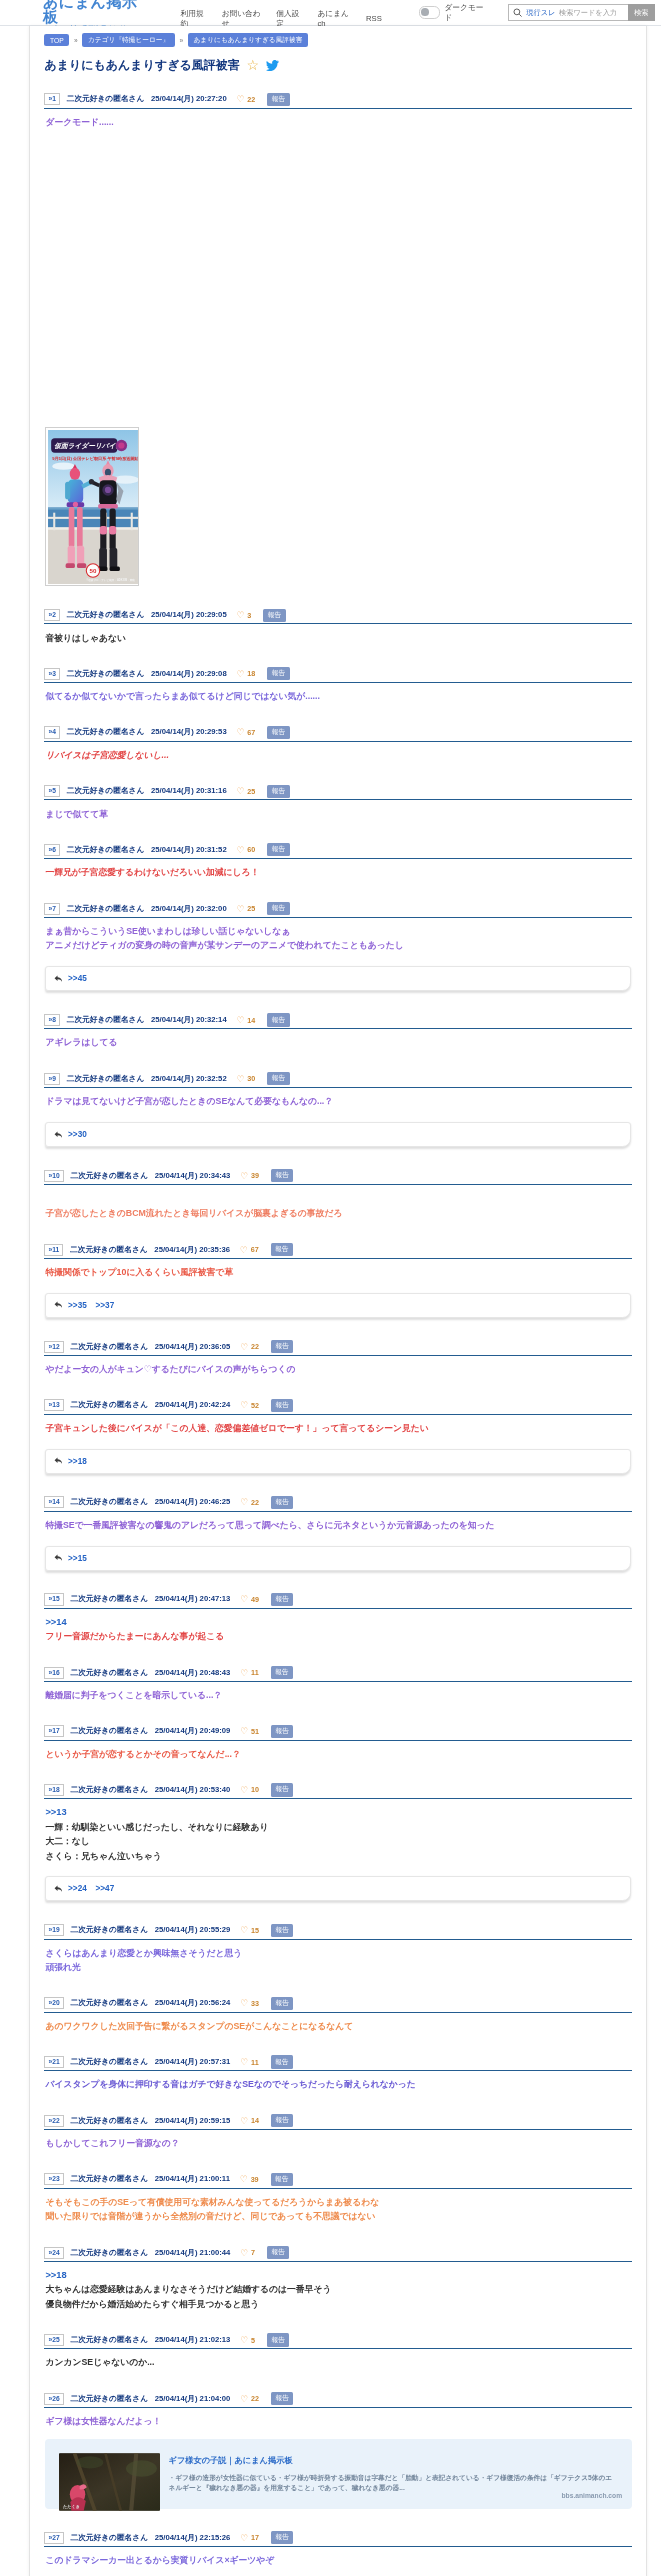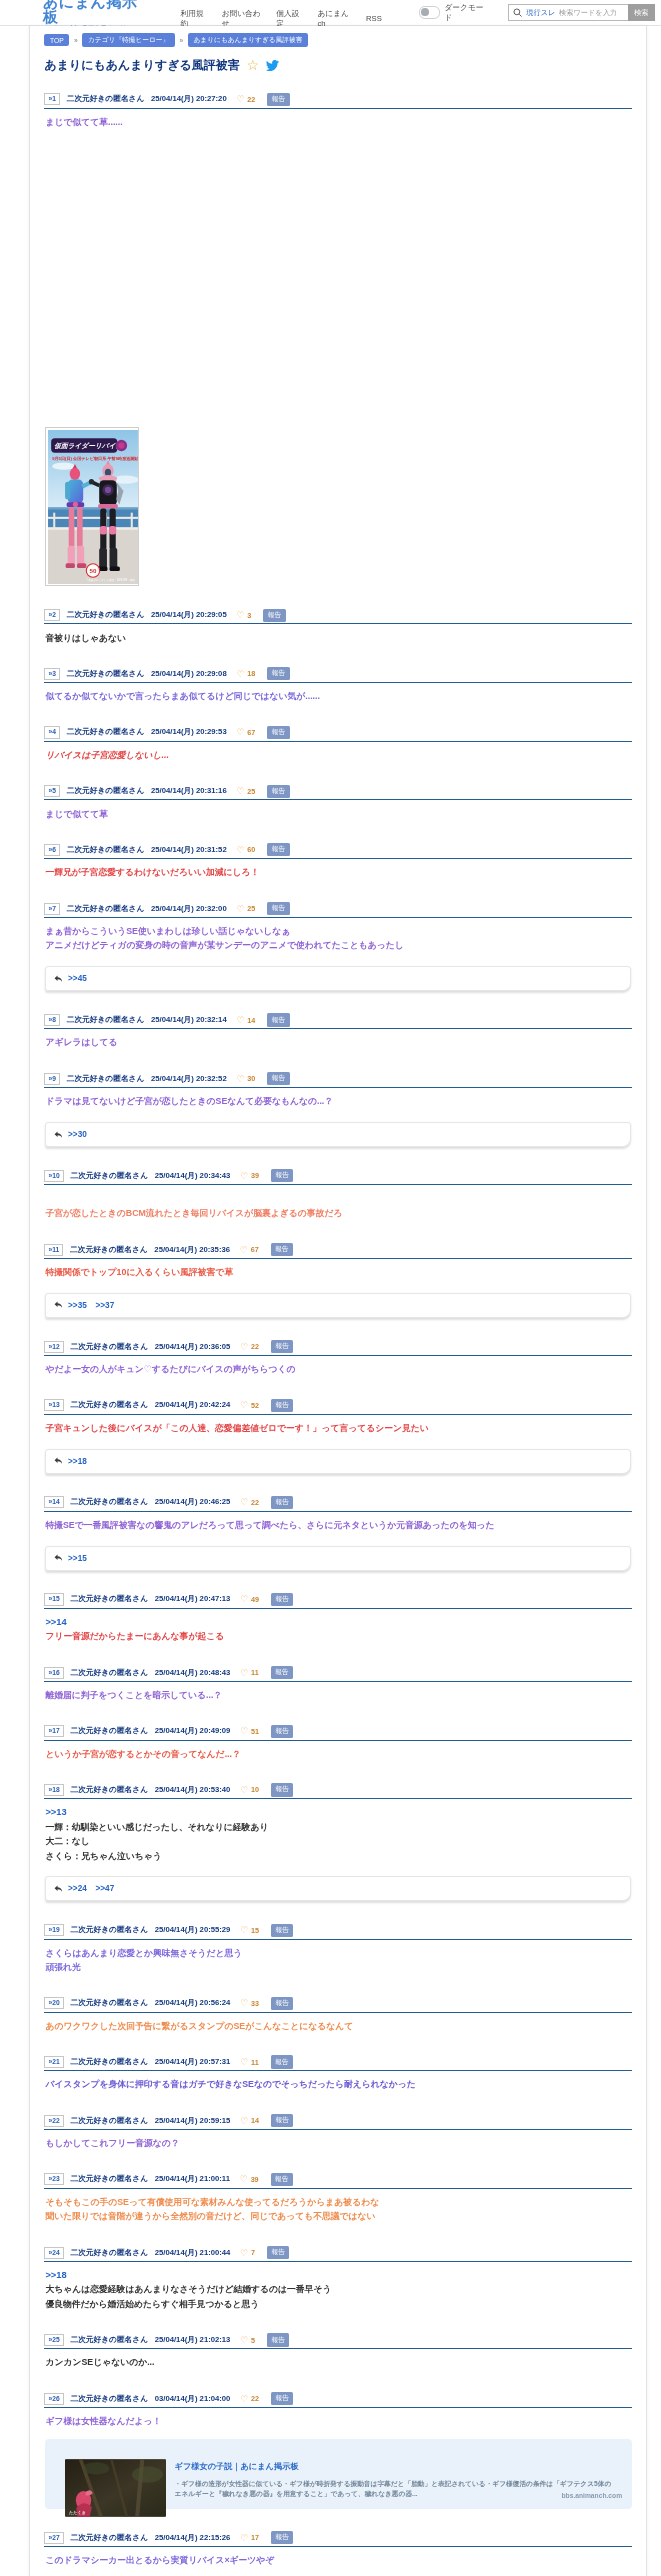--- a/index.html
+++ b/index.html
@@ -53,21 +53,21 @@
   .post-body{padding:6.2px 1px 20.6px;font-size:8.8px;font-weight:700;line-height:14.4px;}
   .post-body .line{min-height:14.4px;}
   .quote-link{display:block;color:#2563c4;font-weight:bold;font-size:9.3px;line-height:14.4px;}
   .reply-row{margin:-7.2px 1px 20.6px;height:23px;border:0.5px solid #e6e6e6;border-radius:3.1px 3.1px 8.2px 3.1px;
     box-shadow:0 1.5px 2.1px rgba(0,0,0,.13);display:flex;align-items:center;padding:0 7.2px;gap:5.7px;background:#fff;}
   .reply-row a{color:#2563c4;font-size:8.2px;font-weight:700;margin-right:3.1px;}
   .embed-gap{height:298px;}
   .post-image{width:94px;border:0.5px solid #cfcfcf;background:#fff;padding:1.5px;box-sizing:border-box;display:block;cursor:pointer;}
   .post-image svg{display:block;}
   .link-card{margin:10.3px 0 0;width:587px;height:70px;background:#e9f2fa;border-radius:4.1px;display:flex;gap:8.2px;
-    padding:20px;box-sizing:border-box;position:relative;cursor:pointer;}
+    padding:14px;box-sizing:border-box;position:relative;cursor:pointer;}
   .card-thumb{width:101px;height:58px;flex:none;border-radius:1px;overflow:hidden;}
   .card-main{flex:1;min-width:0;padding-top:1px;}
   .card-title{color:#2d6cc8;font-size:8.2px;font-weight:bold;display:block;}
   .card-desc{color:#74879c;font-size:6.7px;line-height:9.8px;margin-top:4.6px;max-height:19.6px;overflow:hidden;}
   .card-domain{position:absolute;right:10.3px;bottom:5.2px;color:#8a9bb0;font-size:6.7px;}
 </style>
 </head>
 <body>
 
 <header class="site-header">
@@ -128,21 +128,21 @@
           <a class="pnum">»1</a>
           <span class="pname">二次元好きの匿名さん</span>
           <span class="pdate">25/04/14(月) 20:27:20</span>
           <span class="pheart">
             <span class="hglyph">♡</span>
             <span class="hcount">22</span>
           </span>
           <button class="preport">報告</button>
         </div>
         <div class="post-body" style="color: rgb(143, 99, 214);">
-          <div class="line">まじで似てて草......</div>
+          <div class="line">ダークモード......</div>
           <div class="embed-gap"></div>
           <span class="post-image">
   <svg width="90" height="154" viewBox="0 0 174 298" xmlns="http://www.w3.org/2000/svg" style="font-size:17px">
     <defs>
       <linearGradient id="sky" x1="0" y1="0" x2="0" y2="1">
         <stop offset="0" stop-color="#8ec4e6"></stop>
                   <stop offset="1" stop-color="#dceef8"></stop>
       </linearGradient>
       <linearGradient id="tors" x1="0" y1="0" x2="1" y2="1">
         <stop offset="0" stop-color="#45b6d8"></stop>
@@ -626,21 +626,21 @@
           <button class="preport">報告</button>
         </div>
         <div class="post-body" style="color: rgb(51, 51, 51);">
           <div class="line">カンカンSEじゃないのか...</div>
         </div>
       </article>
       <article class="post">
         <div class="post-head">
           <a class="pnum">»26</a>
           <span class="pname">二次元好きの匿名さん</span>
-          <span class="pdate">03/04/14(月) 21:04:00</span>
+          <span class="pdate">25/04/14(月) 21:04:00</span>
           <span class="pheart">
             <span class="hglyph">♡</span>
             <span class="hcount">22</span>
           </span>
           <button class="preport">報告</button>
         </div>
         <div class="post-body" style="color: rgb(143, 99, 214);">
           <div class="line">ギフ様は女性器なんだよっ！</div>
           <div class="link-card">
             <div class="card-thumb">

